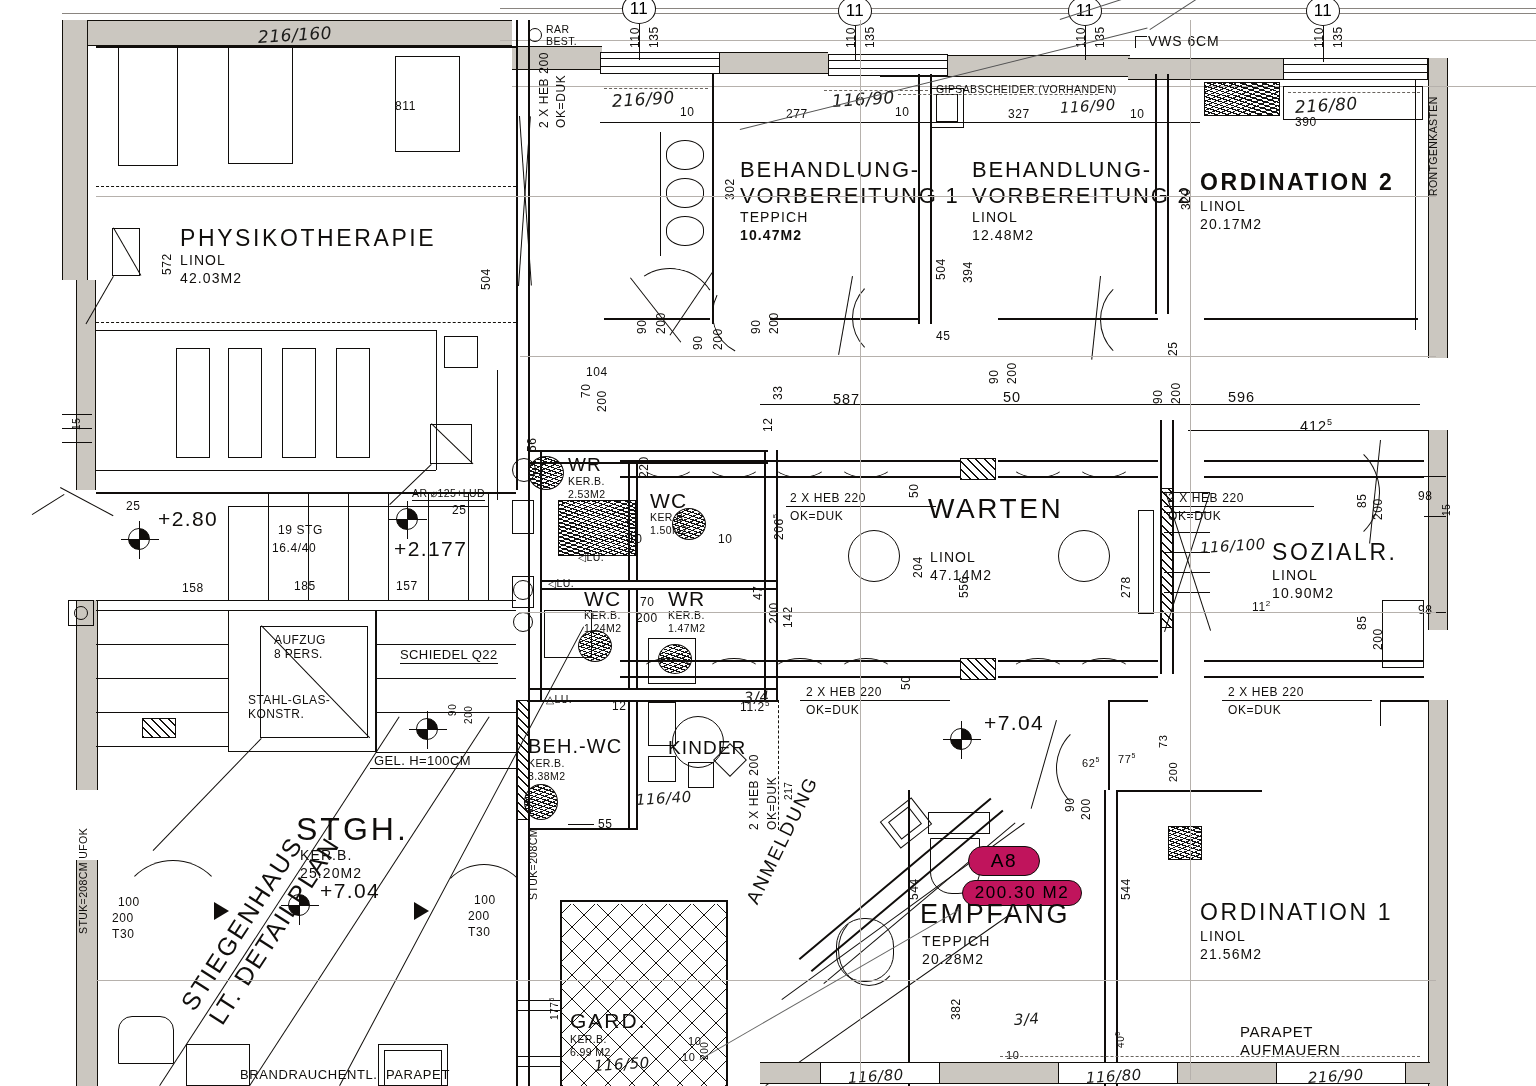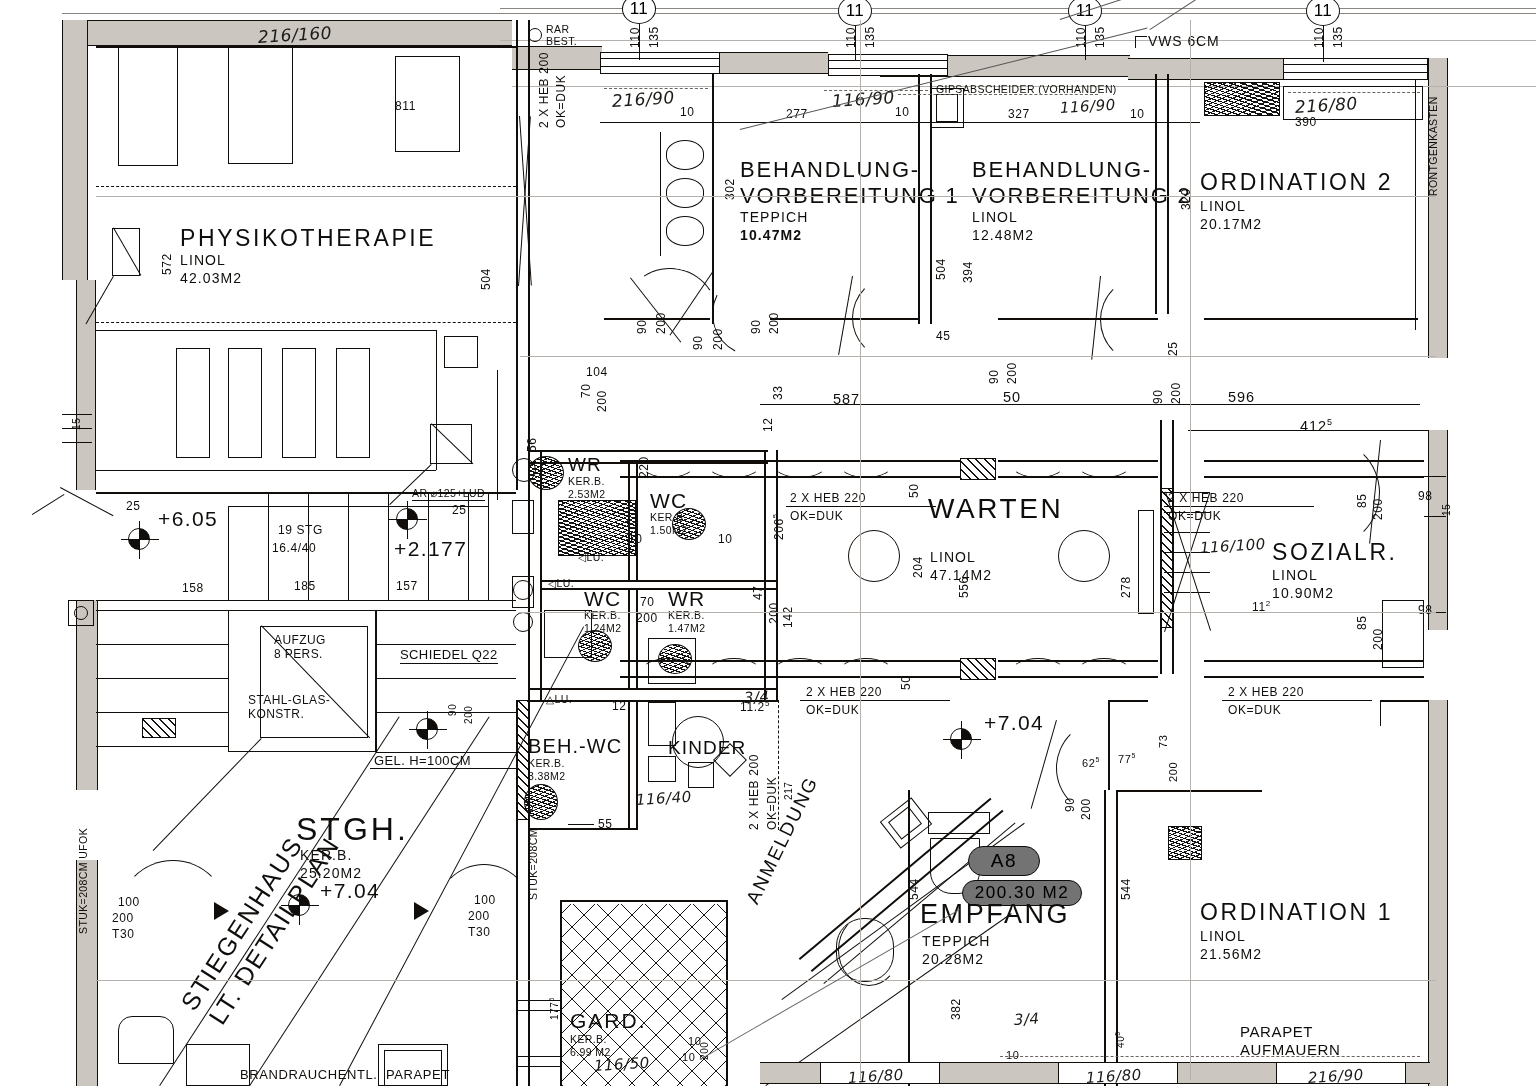--- a/index.html
+++ b/index.html
@@ -114,21 +114,21 @@
     border: 1.6px solid #14110f;
     border-radius: 50%;
     background: #fff;
     display: flex; align-items: center; justify-content: center;
     font-size: 17px; letter-spacing: 0.5px;
   }
   .pill {
     position: absolute;
     border: 1.6px solid #14110f;
     border-radius: 999px;
-    background: #737373;
+    background: #be185d;
     display: flex; align-items: center; justify-content: center;
     letter-spacing: 1.6px;
   }
   .levelmark {
     position: absolute;
     width: 22px; height: 22px;
     border: 1.3px solid #14110f;
     border-radius: 50%;
     background:
       conic-gradient(#14110f 0deg 90deg, #fff 90deg 180deg, #14110f 180deg 270deg, #fff 270deg 360deg);
@@ -239,21 +239,21 @@
   <div class="t room-sub" style="left:740px; top:158px; font-size:22px; letter-spacing:1.8px;">BEHANDLUNG-</div>
   <div class="t room-sub" style="left:740px; top:184px; font-size:22px; letter-spacing:1.8px;">VORBEREITUNG 1</div>
   <div class="t room-sub" style="left:740px; top:210px;">TEPPICH</div>
   <div class="t room-sub" style="left:740px; top:228px;font-weight:bold;">10.47M2</div>
 
   <div class="t room-sub" style="left:972px; top:158px; font-size:22px; letter-spacing:1.8px;">BEHANDLUNG-</div>
   <div class="t room-sub" style="left:972px; top:184px; font-size:22px; letter-spacing:1.8px;">VORBEREITUNG 2</div>
   <div class="t room-sub" style="left:972px; top:210px;">LINOL</div>
   <div class="t room-sub" style="left:972px; top:228px;">12.48M2</div>
 
-  <div class="t room-name" style="left:1200px; top:170px;">ORDINATION 2</div>
+  <div class="t room-name" style="left:1200px; top:170px;font-weight:bold;">ORDINATION 2</div>
   <div class="t room-sub" style="left:1200px; top:199px;">LINOL</div>
   <div class="t room-sub" style="left:1200px; top:217px;">20.17M2</div>
 
   <div class="t dims rot90" style="left:724px; top:200px;">302</div>
   <div class="t dims rot90" style="left:935px; top:280px;">504</div>
   <div class="t dims rot90" style="left:962px; top:283px;">394</div>
   <div class="t dims rot90" style="left:1180px;top:210px;">320</div>
 
   <div class="fixture fx-oval" style="left:666px; top:140px; width:38px; height:30px;"></div>
   <div class="fixture fx-oval" style="left:666px; top:178px; width:38px; height:30px;"></div>
@@ -515,21 +515,21 @@
 
   <div class="ln vl" style="left:268px; top:492px; height:108px;"></div>
   <div class="ln vl" style="left:308px; top:492px; height:108px;"></div>
   <div class="ln vl" style="left:348px; top:492px; height:108px;"></div>
   <div class="ln vl" style="left:388px; top:492px; height:108px;"></div>
   <div class="ln vl" style="left:428px; top:492px; height:108px;"></div>
   <div class="ln vl" style="left:468px; top:492px; height:108px;"></div>
   <div class="ln hl" style="left:96px; top:600px; width:420px;"></div>
 
   <div class="levelmark" style="left:128px; top:528px;"></div>
-  <div class="t big-el" style="left:158px; top:508px;">+6.05</div>
+  <div class="t big-el" style="left:158px; top:508px;">+2.80</div>
   <div class="levelmark" style="left:396px; top:508px;"></div>
   <div class="t big-el" style="left:394px; top:538px;">+2.177</div>
   <div class="t dims" style="left:278px; top:524px;">19 STG</div>
   <div class="t dims" style="left:272px; top:542px;">16.4/40</div>
   <div class="t dims" style="left:182px; top:582px;">158</div>
   <div class="t dims" style="left:294px; top:580px;">185</div>
   <div class="t dims" style="left:396px; top:580px;">157</div>
   <div class="t dims" style="left:126px; top:500px;">25</div>
   <div class="t dims" style="left:452px; top:504px;">25</div>
   <div class="t tiny underline-txt" style="left:412px; top:488px;">AR ⌀125+LUD</div>

